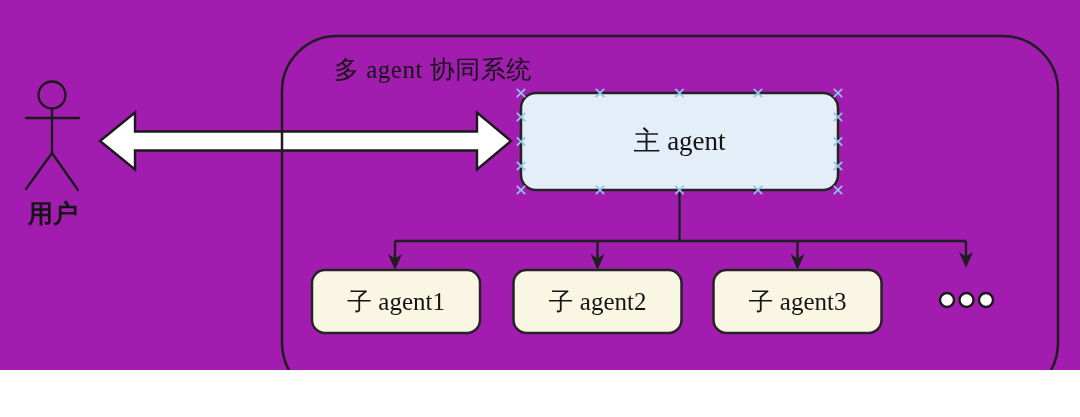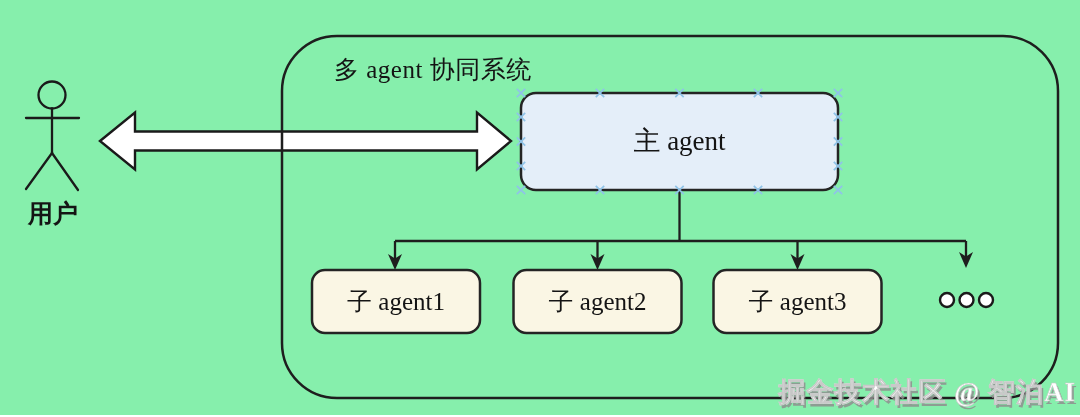--- a/index.html
+++ b/index.html
@@ -1,20 +1,20 @@
 <!DOCTYPE html>
 <html><head>
 <meta charset="utf-8">
 <style>
   html, body { margin: 0; padding: 0; background: #ffffff; }
   .stage {
     position: relative;
     width: 1080px;
-    height: 415px;
-    background: #86efac;
+    height: 370px;
+    background: #a21caf;
     overflow: hidden;
     font-family: "Liberation Serif", "DejaVu Serif", serif;
     text-align: right;
   }
   svg text {
     font-family: "Liberation Serif", "DejaVu Serif", serif;
     fill: #141414;
   }
   .title-text   { font-size: 25px; letter-spacing: 0.5px; }
   .node-text    { font-size: 27px; }

